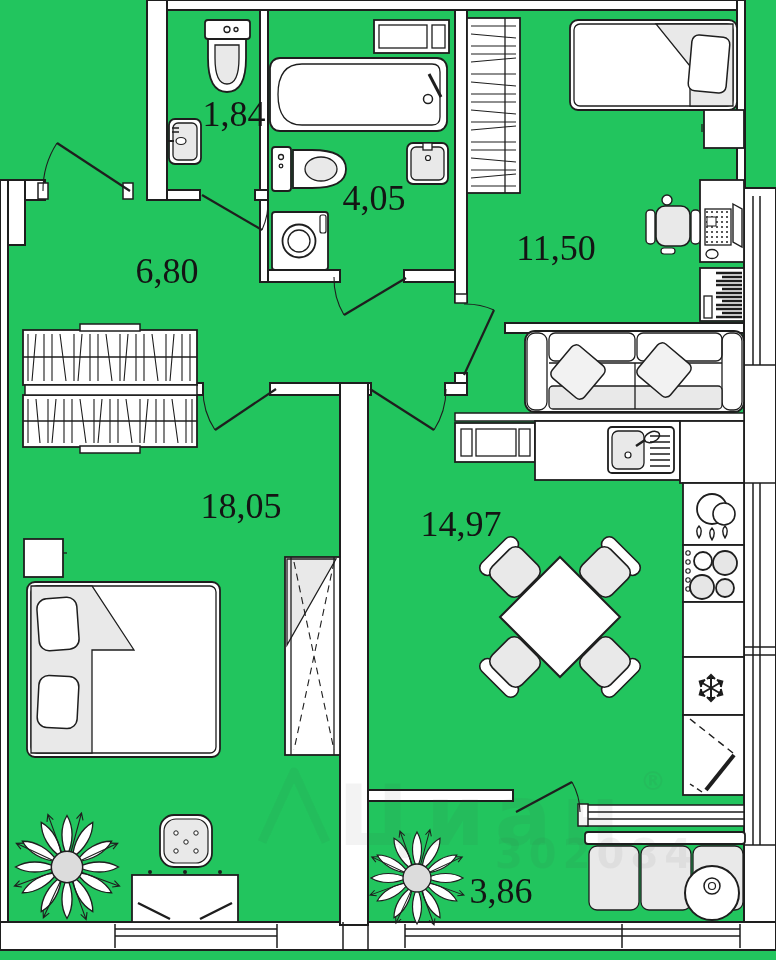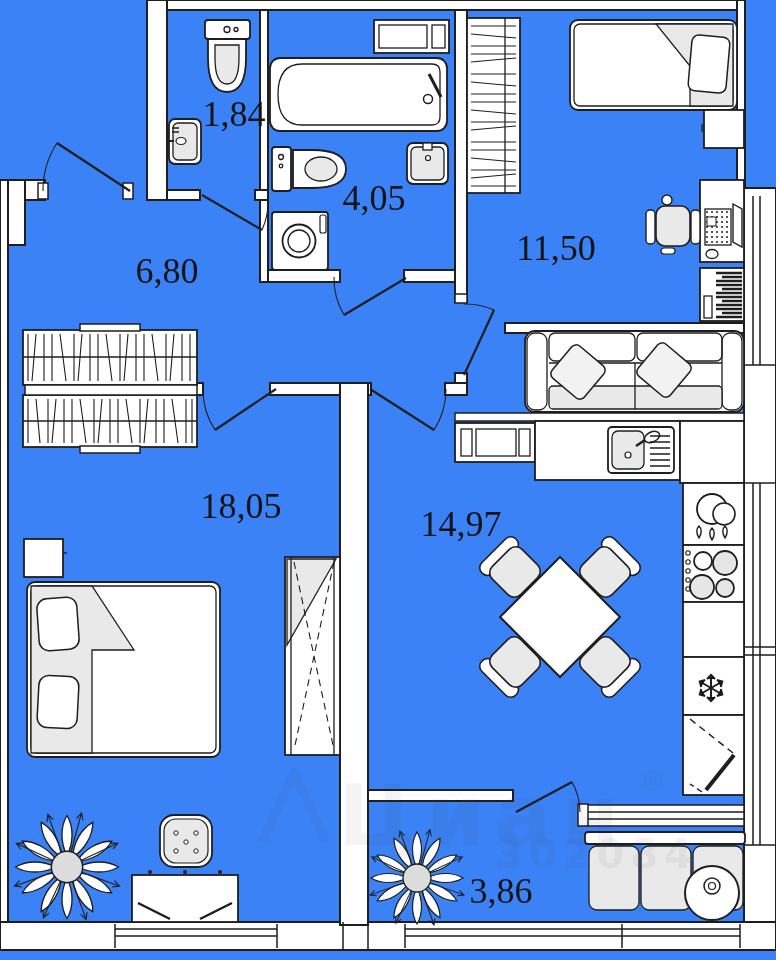--- a/index.html
+++ b/index.html
@@ -1,16 +1,16 @@
 <!DOCTYPE html>
 <html><head>
 <meta charset="utf-8">
 <style>
   html,body{margin:0;padding:0;background:#ffffff;}
-  .plan-wrap{width:776px;height:960px;position:relative;background:#3b82f6;overflow:hidden;
+  .plan-wrap{width:776px;height:960px;position:relative;background:#22c55e;overflow:hidden;
              font-family:"Liberation Serif", serif;}
   svg{display:block;}
   .wall{fill:#ffffff;stroke:#1e1e1e;stroke-width:2;}
   .thin{fill:#ffffff;stroke:#1e1e1e;stroke-width:1.5;}
   .furn{fill:#ffffff;stroke:#1e1e1e;stroke-width:1.8;}
   .furn-l{fill:none;stroke:#1e1e1e;stroke-width:1.3;}
   .gray{fill:#e9e9e9;stroke:#1e1e1e;stroke-width:1.3;}
   .leaf{stroke:#1e1e1e;stroke-width:2.2;fill:none;}
   .arc{stroke:#1e1e1e;stroke-width:1.1;fill:none;}
   .glass{stroke:#1e1e1e;stroke-width:1.5;fill:none;}

